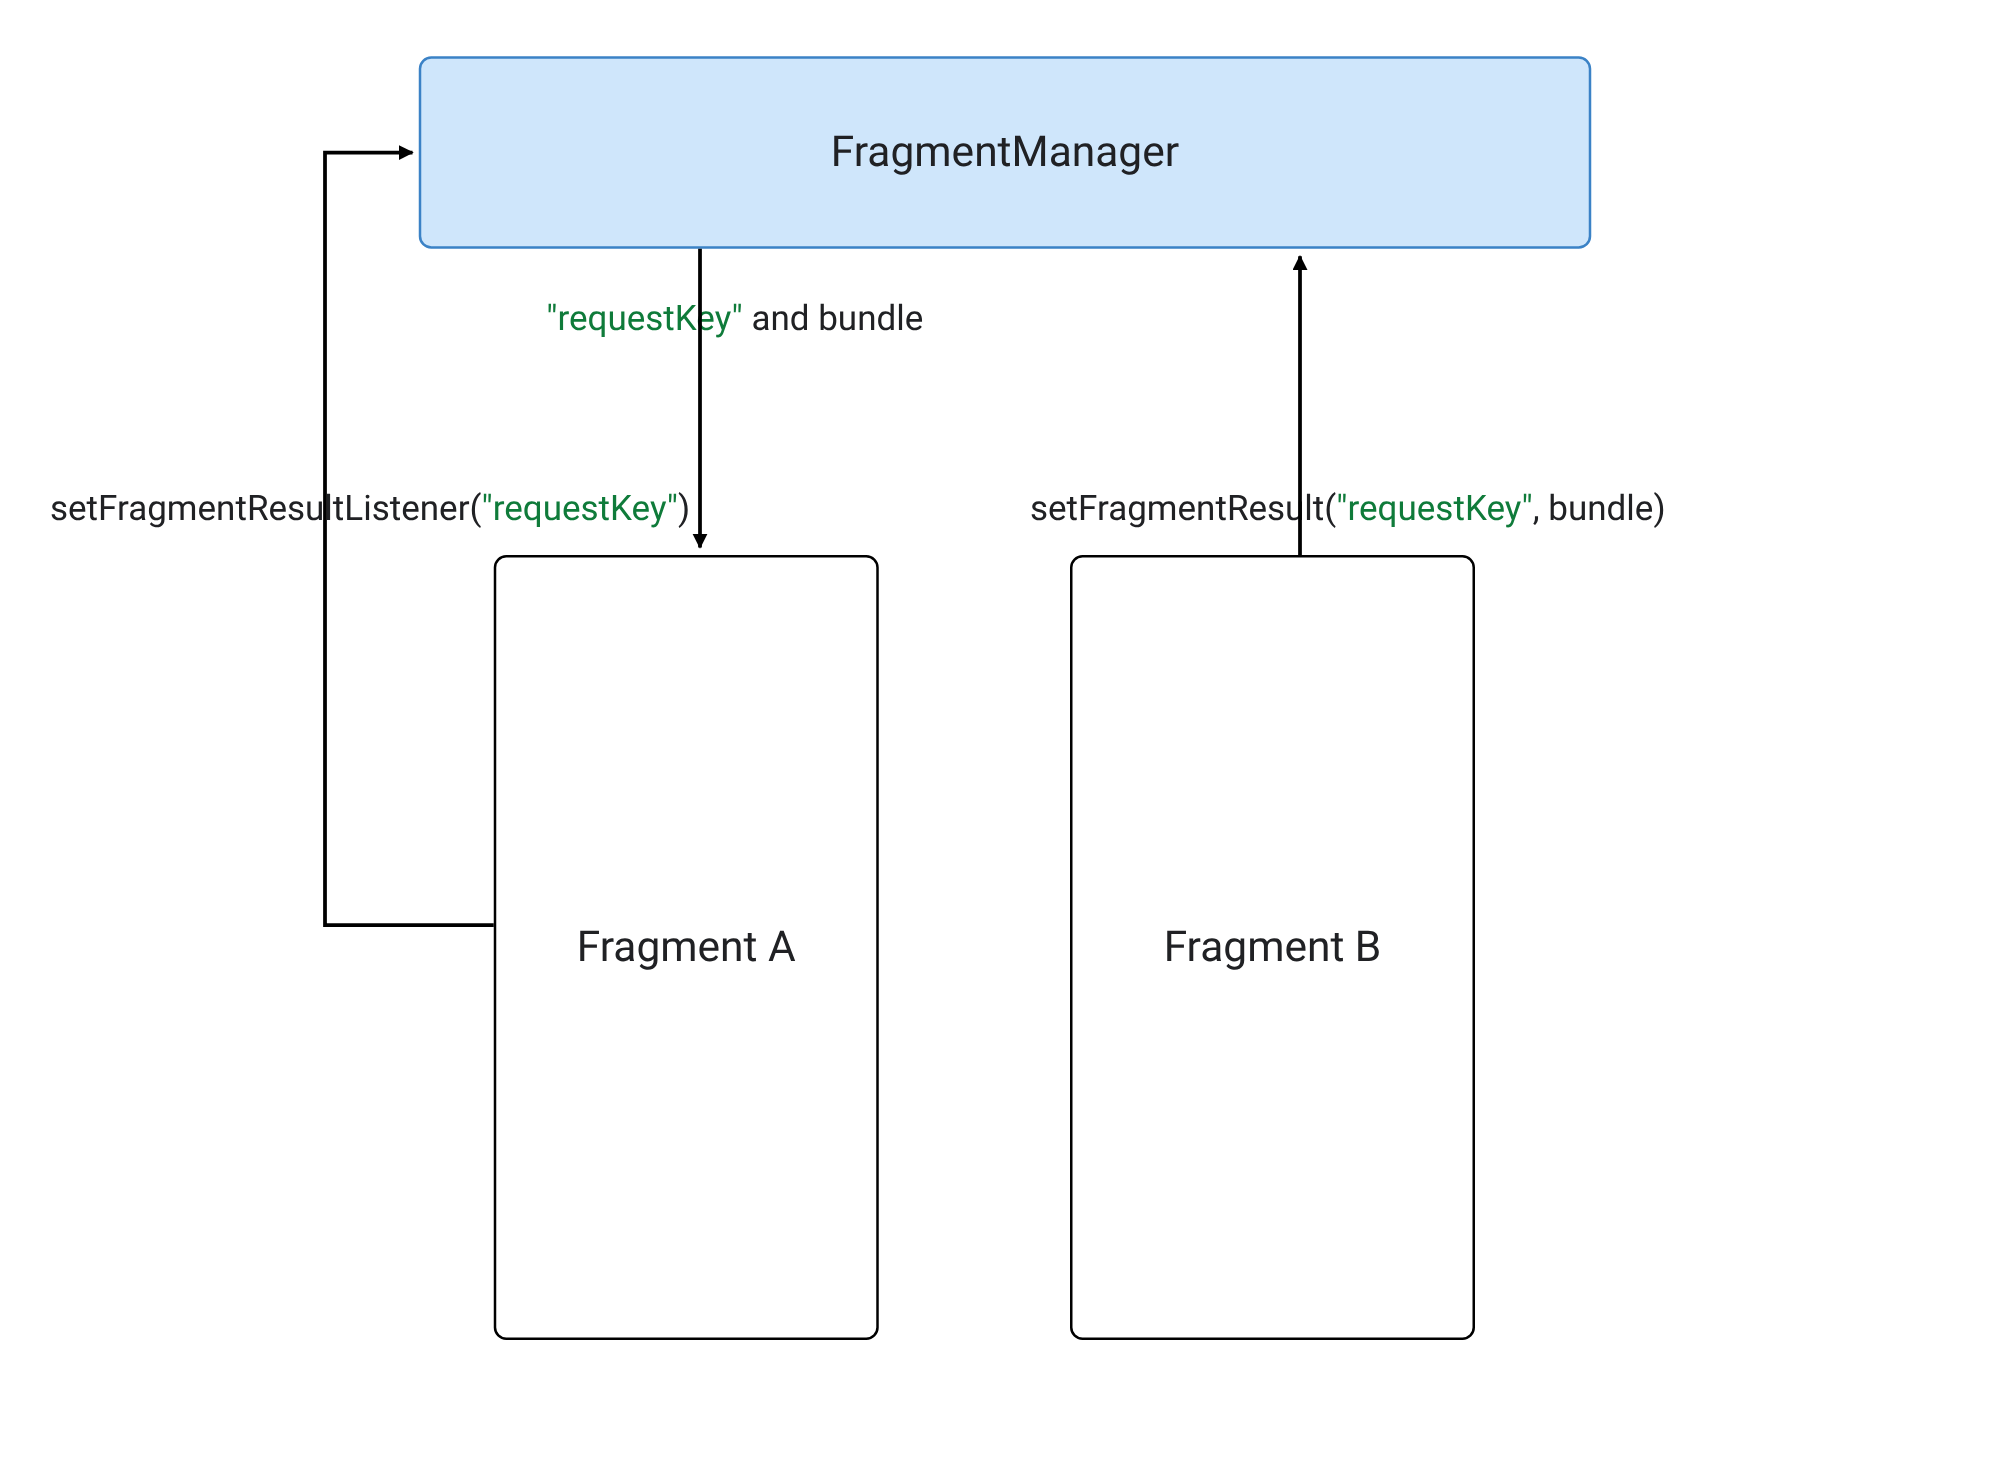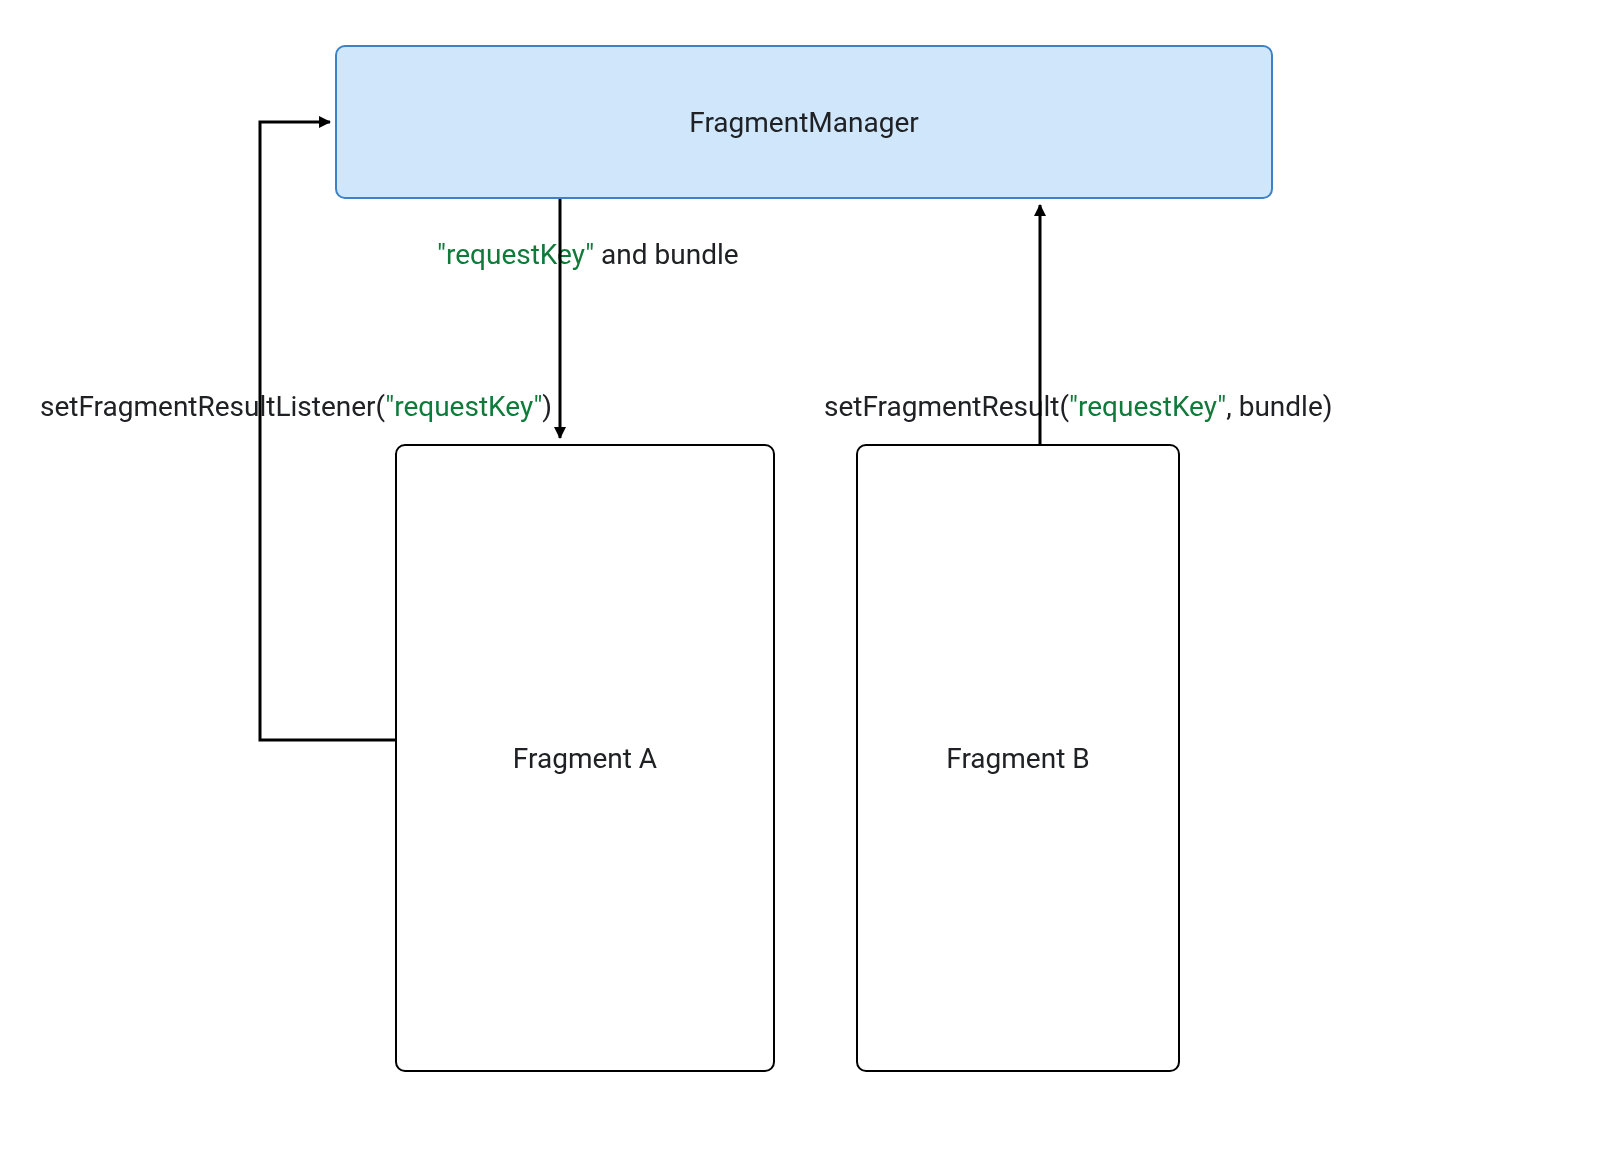--- a/index.html
+++ b/index.html
@@ -14,21 +14,21 @@
   .box {
     position: absolute;
     border: 2px solid #000;
     border-radius: 10px;
     display: flex;
     align-items: center;
     justify-content: center;
     box-sizing: border-box;
   }
   .box-title {
-    font-size: 28px;
+    font-size: 34px;
     color: #202124;
   }
   .label {
     position: absolute;
     font-size: 28px;
     color: #202124;
     white-space: nowrap;
   }
   .kw {
     color: #0f7b3a;
@@ -42,21 +42,21 @@
     pointer-events: none;
   }
 </style>
 </head>
 <body>
 
 <div class="box" style="left: 335px; top: 45px; width: 938px; height: 154px; background: rgb(207, 230, 251); border-color: rgb(59, 130, 198);">
   <span class="box-title">FragmentManager</span>
 </div>
 
-<div class="box" style="left:395px; top:444px; width:380px; height:628px; background:#fff;">
+<div class="box" style="left:395px; top:444px; width:308px; height:628px; background:#fff;">
   <span class="box-title">Fragment A</span>
 </div>
 
 <div class="box" style="left:856px; top:444px; width:324px; height:628px; background:#fff;">
   <span class="box-title">Fragment B</span>
 </div>
 
 <div class="label" style="left:40px; top:390px;">
   <span>setFragmentResultListener(</span><span class="kw">"requestKey"</span><span>)</span>
 </div>

